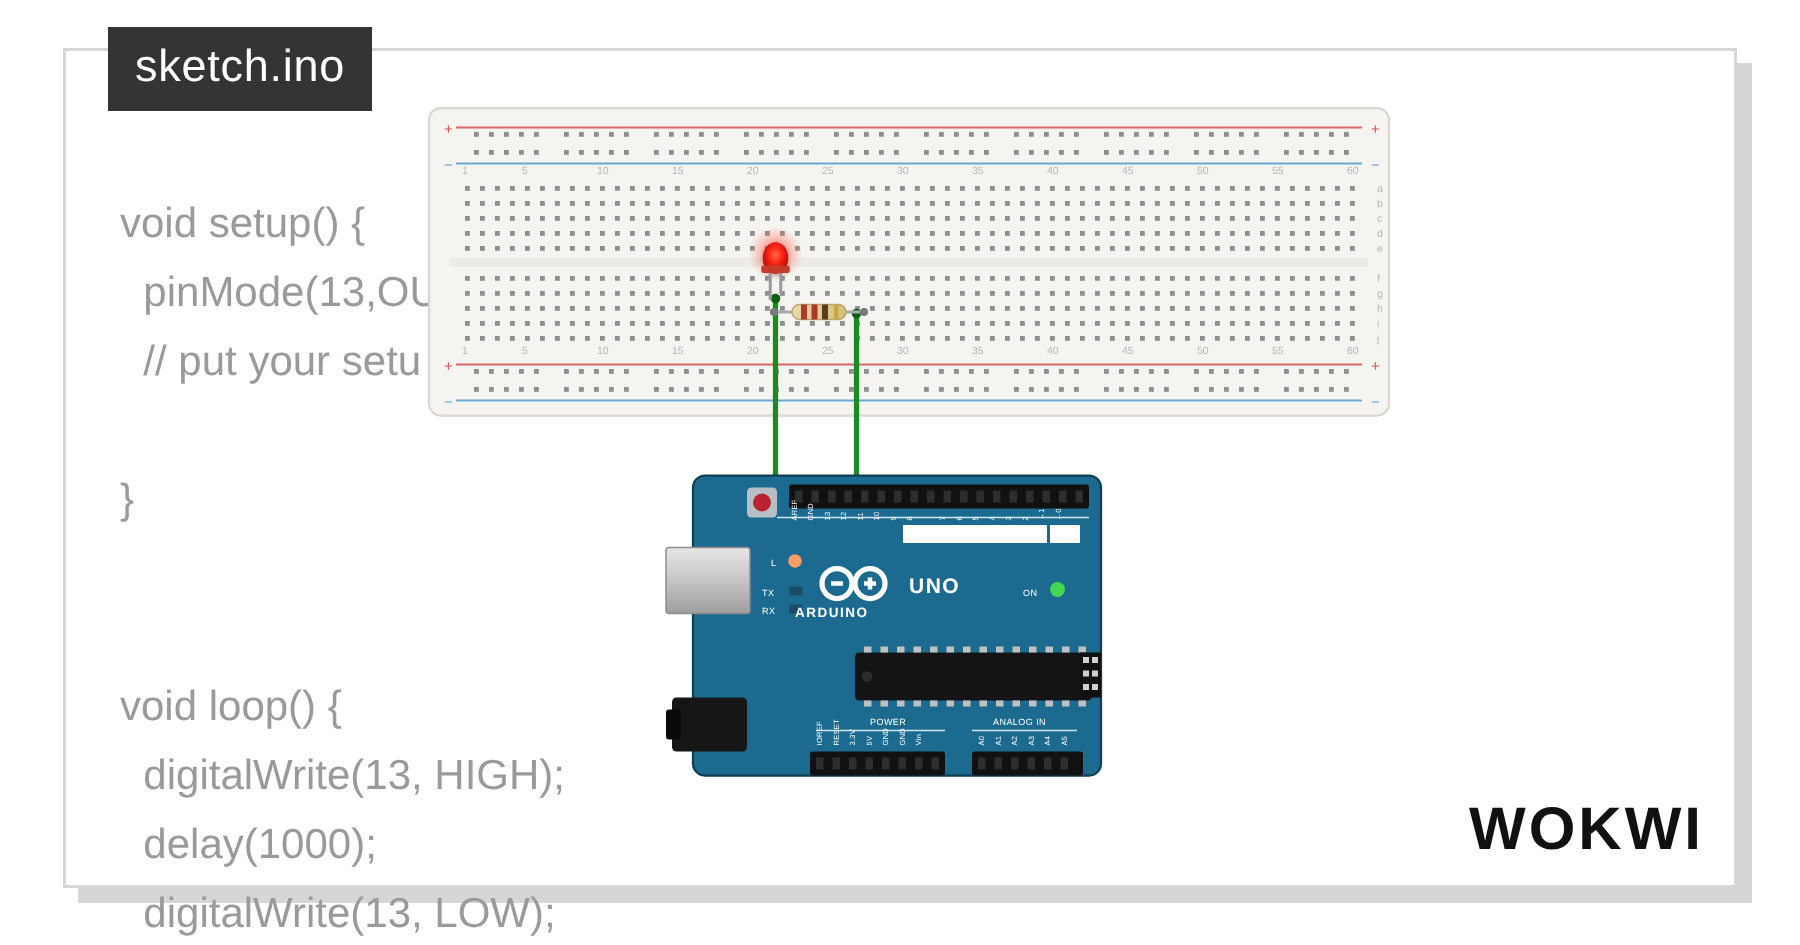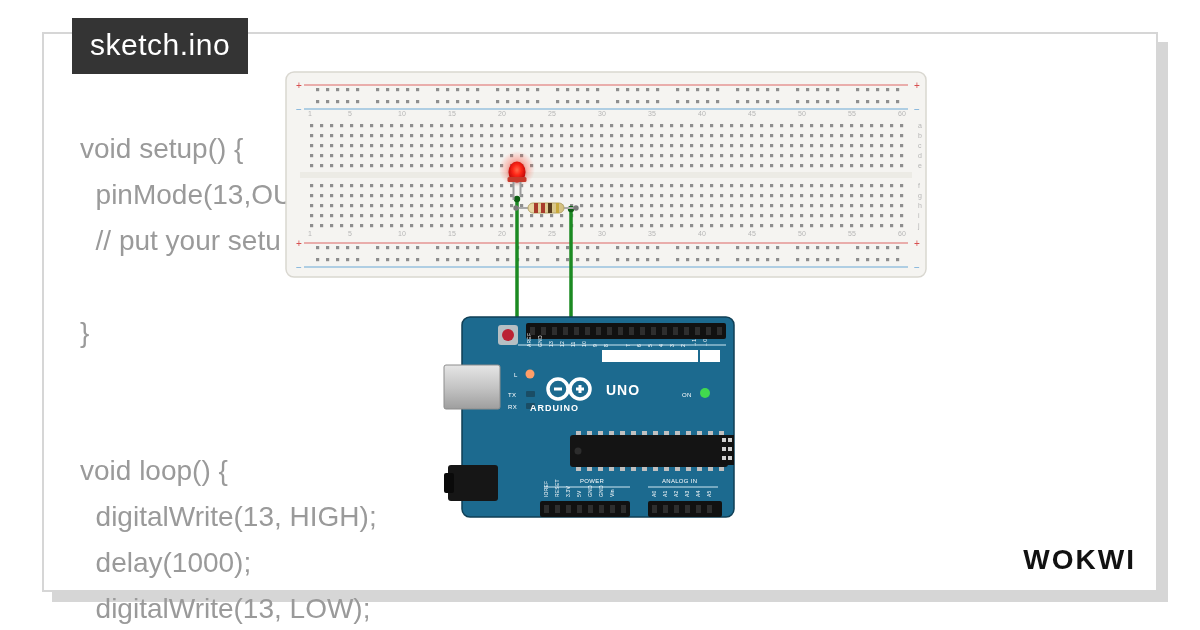--- a/index.html
+++ b/index.html
@@ -47,21 +47,21 @@
     line-height: 46px;
     white-space: pre;
     overflow: hidden;
   }
   .brand {
     position: absolute;
     right: 64px;
     bottom: 54px;
     font-family: "Comic Sans MS", "Segoe Script", cursive, sans-serif;
     font-weight: 700;
-    font-size: 28px;
+    font-size: 40px;
     letter-spacing: 2px;
     color: #111;
     margin-top: 44px;
   }
 
   
   .stage {
     position: absolute;
     left: 42px;
     top: 32px;

